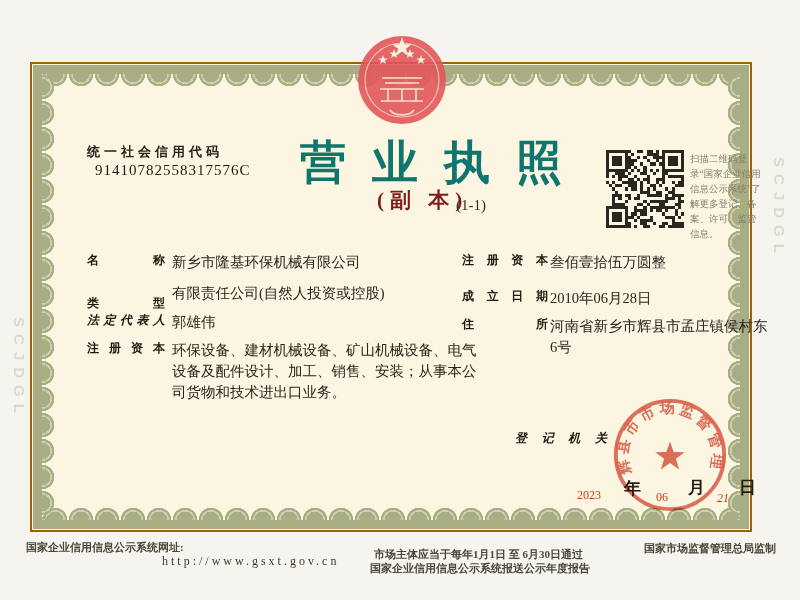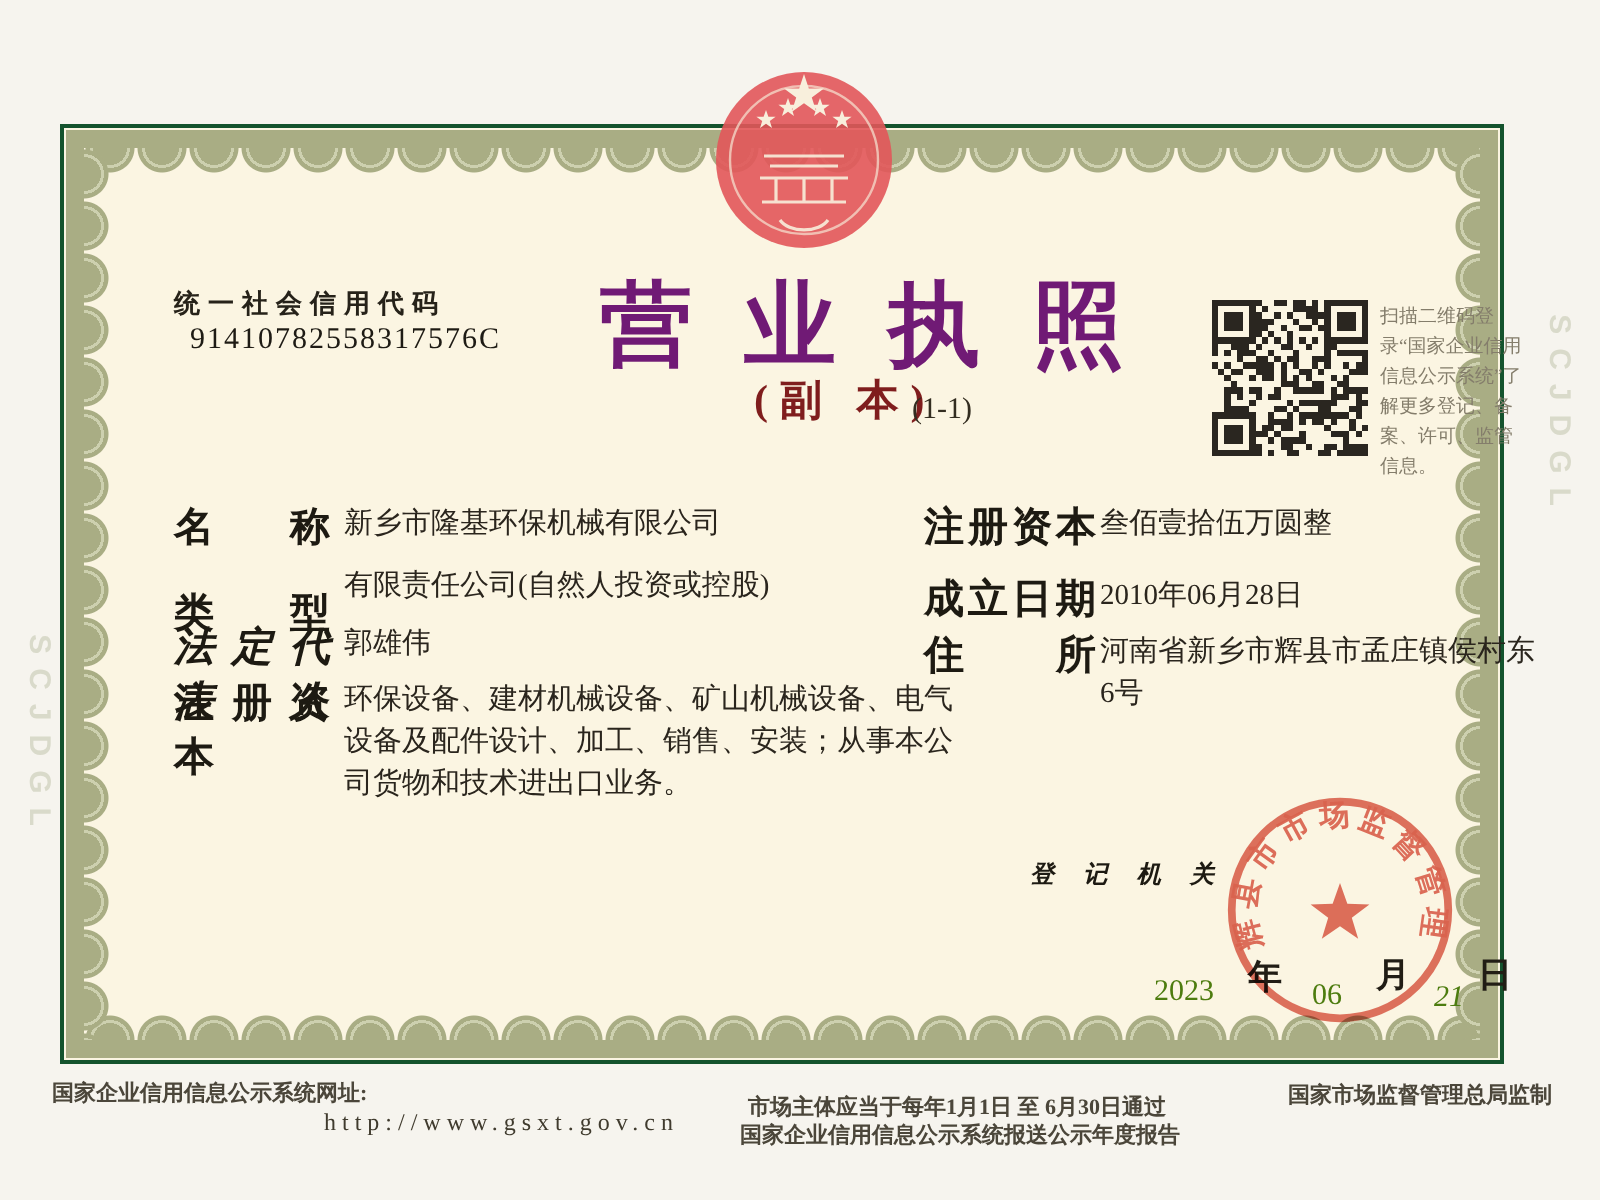--- a/index.html
+++ b/index.html
@@ -6,48 +6,48 @@
   body{
     width:800px;height:600px;position:relative;overflow:hidden;
     background:#f6f4ee;
     font-family:"Liberation Serif","DejaVu Serif",serif;
     color:#2c2822;
   }
   .abs{position:absolute;}
   
   .cert{
     position:absolute;left:30px;top:62px;width:722px;height:470px;
-    background:#fbf5e2;border:2px solid #14532d;box-sizing:border-box;
+    background:#fbf5e2;border:2px solid #a16207;box-sizing:border-box;
   }
   .band{position:absolute;inset:1px;border:9px solid #a9ad84;}
   .scallop{position:absolute;}
   .sc-top{top:10px;left:10px;right:10px;height:13px;
     background-image:radial-gradient(13px 13px at 50% 0,#a9ad84 0 8.5px,#cdd0af 8.5px 10px,#a9ad84 10px 12px,rgba(0,0,0,0) 12.5px);
     background-size:26px 13px;background-repeat:repeat-x;}
   .sc-bottom{bottom:10px;left:10px;right:10px;height:13px;
     background-image:radial-gradient(13px 13px at 50% 100%,#a9ad84 0 8.5px,#cdd0af 8.5px 10px,#a9ad84 10px 12px,rgba(0,0,0,0) 12.5px);
     background-size:26px 13px;background-repeat:repeat-x;}
   .sc-left{left:10px;top:10px;bottom:10px;width:13px;
     background-image:radial-gradient(13px 13px at 0 50%,#a9ad84 0 8.5px,#cdd0af 8.5px 10px,#a9ad84 10px 12px,rgba(0,0,0,0) 12.5px);
     background-size:13px 26px;background-repeat:repeat-y;}
   .sc-right{right:10px;top:10px;bottom:10px;width:13px;
     background-image:radial-gradient(13px 13px at 100% 50%,#a9ad84 0 8.5px,#cdd0af 8.5px 10px,#a9ad84 10px 12px,rgba(0,0,0,0) 12.5px);
     background-size:13px 26px;background-repeat:repeat-y;}
   
   .credit-label{font-family:"Liberation Sans","DejaVu Sans",sans-serif;font-weight:bold;font-size:13px;letter-spacing:4px;color:#262219;}
   .credit-code{font-size:15px;letter-spacing:1px;color:#1e1b14;}
-  .title{font-size:46px;font-weight:bold;letter-spacing:26px;color:#701a75;white-space:nowrap;}
+  .title{font-size:46px;font-weight:bold;letter-spacing:26px;color:#0f766e;white-space:nowrap;}
   .subtitle{font-size:21px;font-weight:bold;color:#7f1d1d;letter-spacing:6px;}
   .copyno{font-size:15px;color:#332d20;}
-  .lbl{font-family:"Liberation Sans","DejaVu Sans",sans-serif;font-weight:bold;font-size:20px;color:#1d1a12;
+  .lbl{font-family:"Liberation Sans","DejaVu Sans",sans-serif;font-weight:bold;font-size:12px;color:#1d1a12;
        display:inline-block;text-align:justify;text-align-last:justify;}
   .val{font-size:14.5px;color:#2a251d;line-height:21px;}
   .qr-caption{font-size:9.5px;line-height:15px;color:#847d6b;}
   .date-unit{font-family:"Liberation Sans","DejaVu Sans",sans-serif;font-weight:bold;font-size:17px;color:#211d15;}
-  .date-num{font-size:15px;color:#4d7c0f;}
+  .date-num{font-size:12px;color:#c2410c;}
   .footer-txt{font-size:11px;font-weight:600;color:#4b463a;line-height:14px;}
   .footer-url{font-size:12px;font-weight:400;letter-spacing:3px;color:#403b2e;}
   .wm{font-family:"Liberation Sans","DejaVu Sans",sans-serif;font-weight:bold;letter-spacing:7px;pointer-events:none;}
   .seal-wrap{mix-blend-mode:multiply;opacity:.88;}
 </style>
 </head>
 <body>
 
 <div class="abs wm" style="left:540px;top:80px;font-size:34px;color:#d9cf9e;opacity:.5;">SCJDGL</div>
 <div class="abs wm" style="left:80px;top:408px;font-size:32px;color:#bcc097;opacity:.45;">SCJDGL</div>

